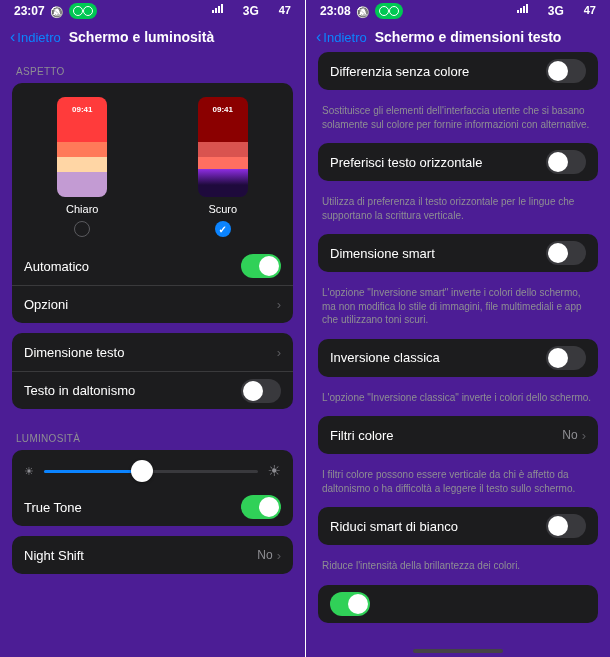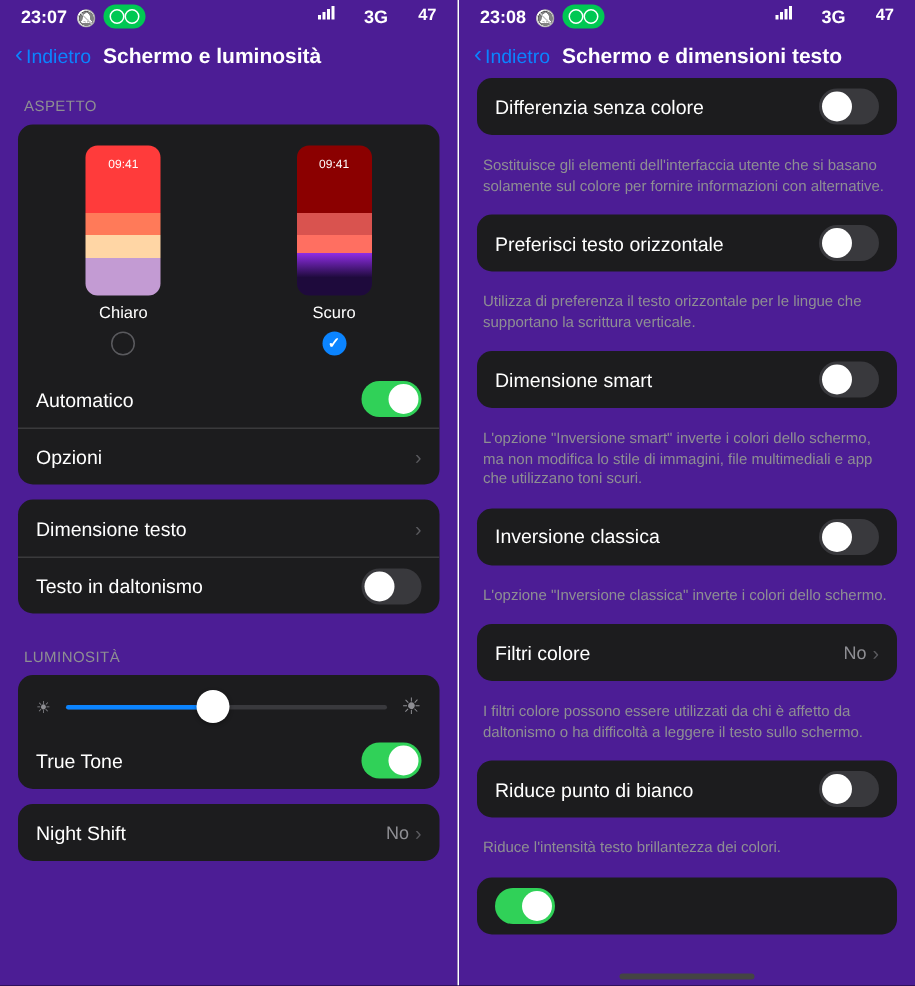--- a/index.html
+++ b/index.html
@@ -25,21 +25,21 @@
 .toggle.on{background:#30d158}
 .knob{width:20px;height:20px;border-radius:50%;background:#fff;position:absolute;top:2px;left:2px;transition:left .15s}
 .toggle.on .knob{left:18px}
 .desc{color:#8e8e93;font-size:10px;line-height:1.35;padding:4px 4px 12px}
 .appearance{padding:14px 0 10px}
 .theme-row{display:flex;justify-content:space-around}
 .theme{display:flex;flex-direction:column;align-items:center;gap:6px;cursor:pointer}
 .thumb{width:50px;height:100px;border-radius:8px;overflow:hidden;position:relative}
 .thumb-light{background:linear-gradient(180deg,#ff3b3b 0%,#ff3b3b 45%,#ff7a59 45%,#ff7a59 60%,#ffd6a5 60%,#ffd6a5 75%,#c39bd3 75%)}
 .thumb-dark{background:linear-gradient(180deg,#8b0000 0%,#8b0000 45%,#d9534f 45%,#d9534f 60%,#ff6f61 60%,#ff6f61 72%,#8e2de2 72%,#1e0a3c 88%)}
-.thumb-time{position:absolute;top:8px;width:100%;text-align:center;color:#fff;font-size:8px;font-weight:400}
+.thumb-time{position:absolute;top:8px;width:100%;text-align:center;color:#fff;font-size:8px;font-weight:700}
 .theme-name{color:#fff;font-size:11px}
 .radio{width:16px;height:16px;border-radius:50%;border:1.5px solid #5a5a5e}
 .radio.selected{border:none;background:#0b84ff;display:flex;align-items:center;justify-content:center}
 .radio.selected::after{content:"✓";color:#fff;font-size:10px;font-weight:700}
 .slider-row{display:flex;align-items:center;gap:10px;padding:12px 12px 8px}
 .sun-icon{color:#8e8e93}
 .sun-small{font-size:11px}
 .sun-large{font-size:15px}
 .slider-track{flex:1;height:3px;background:#39393d;border-radius:2px;position:relative}
 .slider-fill{height:100%;background:#0b84ff;border-radius:2px;width:46%}
@@ -232,30 +232,30 @@
       <div class="desc">L'opzione "Inversione classica" inverte i colori dello schermo.</div>
       <div class="card">
         <div class="row">
           <span class="row-label">Filtri colore</span>
           <span class="row-value">
             <span>No</span>
             <span class="chevron">›</span>
           </span>
         </div>
       </div>
-      <div class="desc">I filtri colore possono essere utilizzati da chi è affetto da daltonismo o ha difficoltà a leggere il testo sullo schermo.</div>
-      <div class="card">
-        <div class="row">
-          <span class="row-label">Riduce punto di bianco</span>
-          <div class="toggle">
-            <div class="knob"></div>
-          </div>
-        </div>
-      </div>
-      <div class="desc">Riduce l'intensità testo brillantezza dei colori.</div>
+      <div class="desc">I filtri colore possono essere verticale da chi è affetto da daltonismo o ha difficoltà a leggere il testo sullo schermo.</div>
+      <div class="card">
+        <div class="row">
+          <span class="row-label">Riduci smart di bianco</span>
+          <div class="toggle">
+            <div class="knob"></div>
+          </div>
+        </div>
+      </div>
+      <div class="desc">Riduce l'intensità della brillantezza dei colori.</div>
       <div class="card">
         <div class="row">
           <div class="toggle on">
             <div class="knob"></div>
           </div>
         </div>
       </div>
     </div>
   <div class="home-indicator"></div>
 </div>

